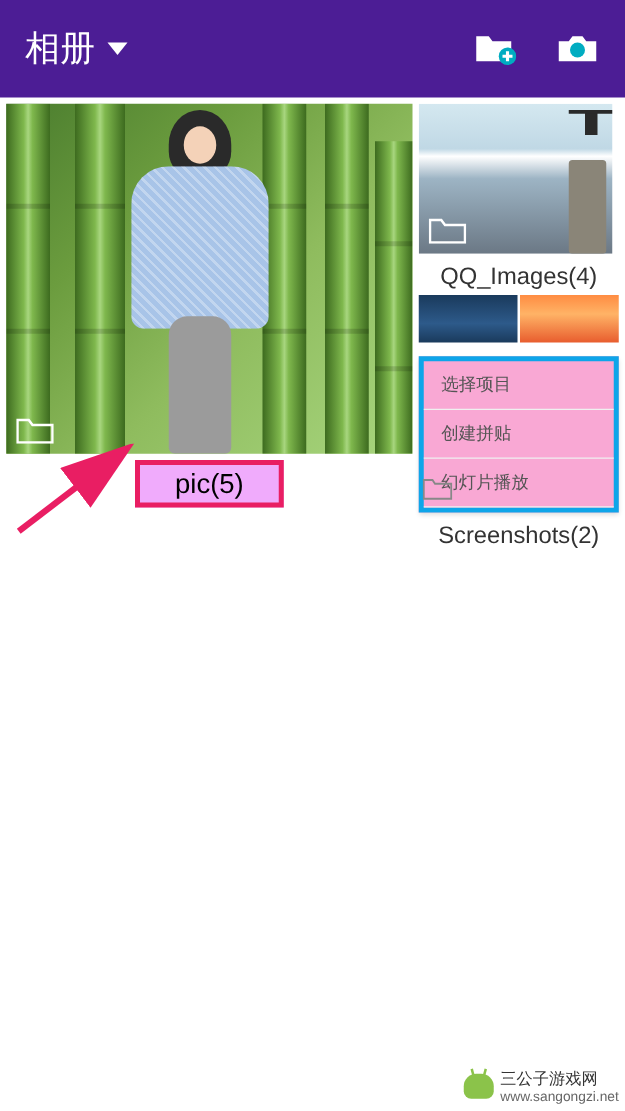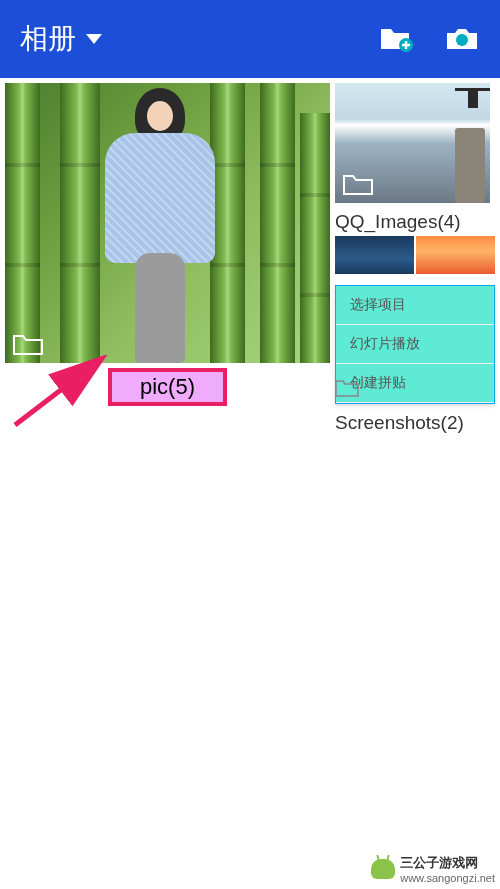--- a/index.html
+++ b/index.html
@@ -1,18 +1,18 @@
 <!DOCTYPE html>
 <html><head>
   <meta charset="utf-8">
   <style>
     * { margin: 0; padding: 0; box-sizing: border-box; }
     body { width: 500px; height: 889px; background: #fff; font-family: sans-serif; overflow: hidden; position: relative; }
     
-    .header { background: #1d4ed8; height: 78px; display: flex; align-items: center; padding: 0 20px; }
+    .header { background: #4c1d95; height: 78px; display: flex; align-items: center; padding: 0 20px; }
     .header-title { color: #fff; font-size: 28px; display: flex; align-items: center; gap: 10px; }
     .dropdown-arrow { width: 0; height: 0; border-left: 8px solid transparent; border-right: 8px solid transparent; border-top: 10px solid #fff; }
     .header-actions { margin-left: auto; display: flex; gap: 30px; }
     .icon-btn { width: 36px; height: 36px; display: flex; align-items: center; justify-content: center; }
     
     .content { padding: 5px; display: flex; gap: 5px; }
     .left-col { width: 325px; }
     .right-col { width: 160px; display: flex; flex-direction: column; gap: 3px; }
     
     .album-large { position: relative; width: 325px; height: 280px; background: linear-gradient(135deg, #4a7c2e 0%, #6b9c3e 30%, #8fbc5e 60%, #a8d67f 100%); overflow: hidden; }
@@ -37,37 +37,37 @@
     .mountain-bg { width: 100%; height: 100%; background: linear-gradient(180deg, #d4e8f0 0%, #c0d8e5 30%, #fff 35%, #9db4c4 50%, #6b7885 100%); position: relative; }
     .climber { position: absolute; right: 10px; top: 5px; width: 15px; height: 40px; }
     .climber-body { width: 10px; height: 20px; background: #2a2a2a; margin: 0 auto; }
     .climber-arms { position: absolute; top: 0; left: -10px; width: 35px; height: 3px; background: #2a2a2a; }
     .rock-pillar { position: absolute; right: 5px; bottom: 0; width: 30px; height: 75px; background: #8a8578; border-radius: 3px; }
     
     .album-tiny-row { display: flex; gap: 2px; height: 38px; position: relative; }
     .tiny-1 { flex: 1; background: linear-gradient(180deg, #1a3a5c 0%, #2d5a8a 60%, #1a3a5c 100%); }
     .tiny-2 { flex: 1; background: linear-gradient(180deg, #ff8c42 0%, #ffb366 40%, #e85d2e 100%); }
     
-    .album-label { font-size: 19px; margin-top: 5px; color: #333; }
+    .album-label { text-align: center; font-size: 19px; margin-top: 5px; color: #333; }
     .big-label-wrap { text-align: center; margin-top: 5px; }
     .big-label { display: inline-block; border: 4px solid #e91e63; padding: 2px 28px; font-size: 22px; background: #f0abfc; }
     
-    .context-menu { background: #5eead4; border: 1px solid #0ea5e9; box-shadow: 0 2px 4px rgba(0,0,0,0.15); margin-top: 8px; position: relative; }
+    .context-menu { background: #f9a8d4; border: 4px solid #0ea5e9; box-shadow: 0 2px 4px rgba(0,0,0,0.15); margin-top: 8px; position: relative; }
     .menu-item { padding: 10px 14px; font-size: 14px; color: #555; border-bottom: 1px solid #f0f0f0; }
     .menu-item:last-child { border-bottom: none; }
     .menu-folder-badge { position: absolute; bottom: 6px; left: -1px; width: 24px; height: 18px; }
     
     .arrow-annotation { position: absolute; left: 10px; top: 355px; pointer-events: none; }
     
     .watermark { position: absolute; bottom: 5px; right: 5px; display: flex; align-items: center; gap: 5px; }
     .wm-logo { width: 24px; height: 20px; background: #8bc34a; border-radius: 10px 10px 6px 6px; position: relative; }
     .wm-logo::before, .wm-logo::after { content: ''; position: absolute; top: -4px; width: 2px; height: 5px; background: #8bc34a; }
     .wm-logo::before { left: 6px; transform: rotate(-15deg); }
     .wm-logo::after { right: 6px; transform: rotate(15deg); }
-    .wm-text { font-size: 13px; font-weight: bold; color: #333; }
+    .wm-text { font-size: 13px; font-weight: normal; color: #333; }
     .wm-url { font-size: 11px; color: #666; display: block; }
   </style>
 </head>
 <body>
 
 <div class="header">
   <div class="header-title">
     <span>相册</span>
     <span class="dropdown-arrow"></span>
   </div>
@@ -126,22 +126,22 @@
     </div>
     <div class="album-label">QQ_Images(4)</div>
 
     <div class="album-tiny-row">
       <div class="tiny-1"></div>
       <div class="tiny-2"></div>
     </div>
 
     <div class="context-menu">
       <div class="menu-item">选择项目</div>
+      <div class="menu-item">创建拼贴</div>
       <div class="menu-item">幻灯片播放</div>
-      <div class="menu-item">创建拼贴</div>
       <svg class="menu-folder-badge" viewBox="0 0 24 18">
         <path d="M1 2 L8 2 L10 5 L23 5 L23 17 L1 17 Z" fill="none" stroke="#888" stroke-width="1.5"></path>
       </svg>
     </div>
     <div class="album-label">Screenshots(2)</div>
   </div>
 </div>
 
 <svg class="arrow-annotation" width="140" height="100">
   <defs>

